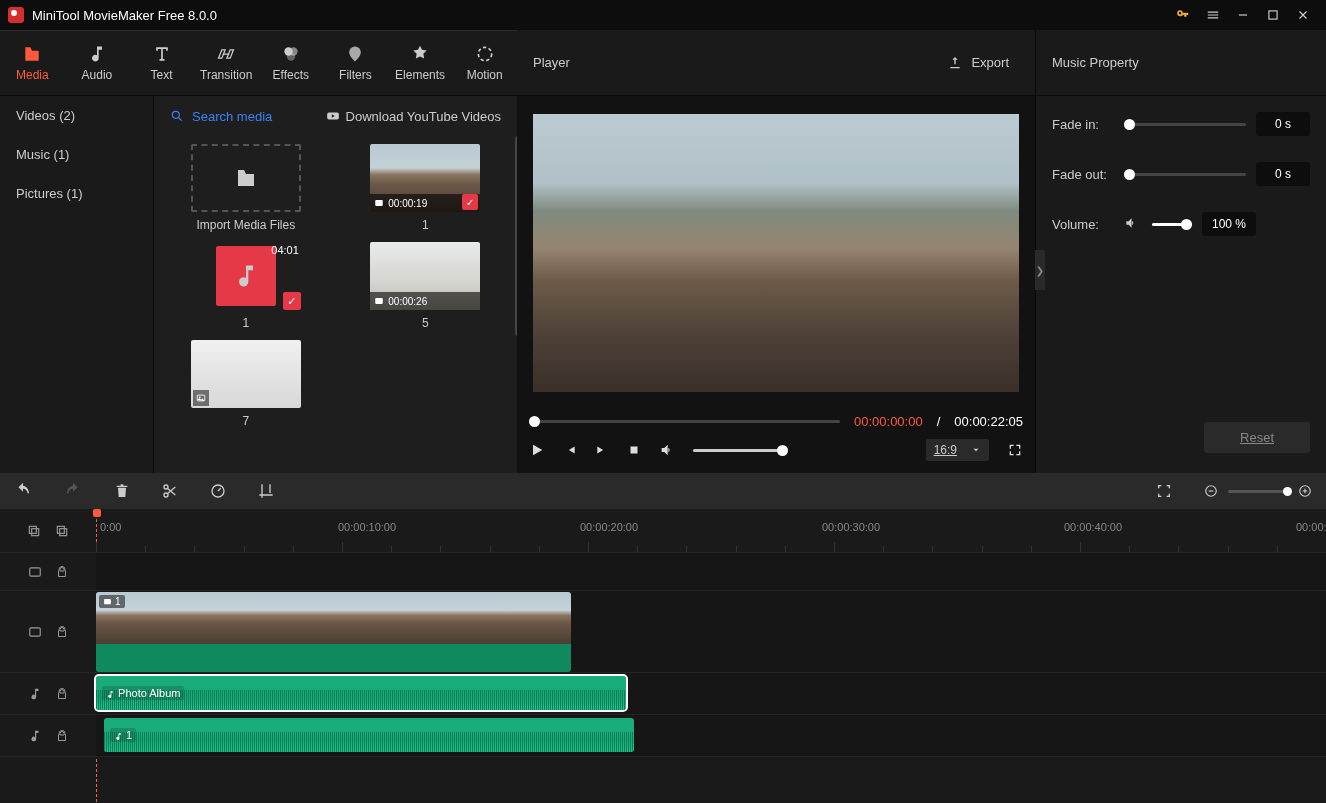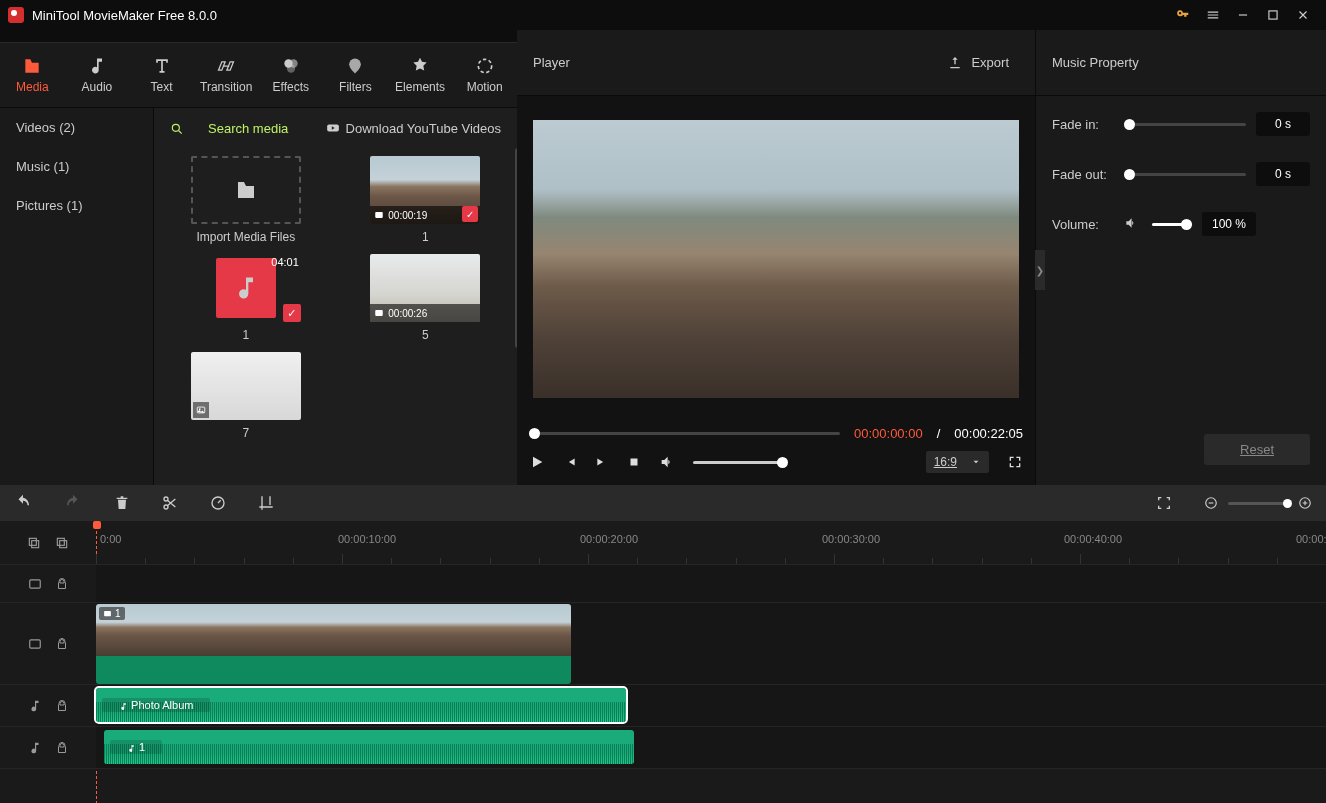--- a/index.html
+++ b/index.html
@@ -25,21 +25,21 @@
   .main { display: flex; height: 377px; }
   
   
   .sidebar { width: 160px; background: #1a1a1a; border-right: 1px solid #0a0a0a; }
   .sidebar .item { padding: 12px 16px; color: #ccc; cursor: pointer; font-size: 13px; }
   .sidebar .item.active { background: #2a2a2a; color: #fff; border-left: 3px solid #ff5a3c; padding-left: 13px; }
   
   
   .media-panel { width: 377px; background: #1e1e1e; display: flex; flex-direction: column; }
   .media-head { height: 40px; display: flex; align-items: center; padding: 0 16px; gap: 8px; font-size: 13px; }
-  .media-head .search { flex: 1; display: flex; align-items: flex-end; gap: 24px; color: #bef264; }
+  .media-head .search { flex: 1; display: flex; align-items: flex-start; gap: 8px; color: #3b82f6; }
   .media-head .yt { color: #ccc; display: flex; align-items: center; gap: 6px; }
   .media-grid { flex: 1; overflow-y: auto; padding: 8px 16px; display: grid; grid-template-columns: 1fr 1fr; gap: 10px 28px; align-content: start; position: relative; }
   .media-cell { display: flex; flex-direction: column; align-items: center; gap: 6px; }
   .thumb { width: 110px; height: 68px; background: #2a2a2a; border-radius: 2px; position: relative; overflow: hidden; }
   .thumb.import { border: 2px dashed #555; background: transparent; display: flex; align-items: center; justify-content: center; }
   .thumb.music { background: #e53948; display: flex; align-items: center; justify-content: center; width: 60px; height: 60px; margin: 4px auto; border-radius: 2px;}
   .thumb .dur-badge { position: absolute; bottom: 0; left: 0; right: 0; height: 18px; background: rgba(0,0,0,.6); color: #fff; font-size: 10px; display: flex; align-items: center; padding: 0 4px; gap: 4px; }
   .thumb .check { position: absolute; bottom: 2px; right: 2px; width: 16px; height: 16px; background: #e53948; border-radius: 2px; display: flex; align-items: center; justify-content: center; color: #fff; font-size: 10px; }
   .thumb .pic-badge { position: absolute; bottom: 2px; left: 2px; width: 16px; height: 16px; background: rgba(0,0,0,.5); color: #fff; display: flex; align-items: center; justify-content: center; font-size: 10px; }
   .media-cell .label { color: #ccc; font-size: 12px; }
@@ -116,21 +116,21 @@
   
   .clip-video { position: absolute; top: 1px; left: 0; height: 80px; display: flex; flex-direction: column; border-radius: 3px; overflow: hidden; }
   .clip-video .thumbs { height: 52px; display: flex; background: #2a2a2a; }
   .clip-video .thumbs .t { flex: 1; }
   .clip-video .thumbs .badge { position:absolute; top:3px; left:3px; background:rgba(0,0,0,.5); color:#fff; font-size:10px; padding:1px 4px; border-radius:2px; display:flex; align-items:center; gap:3px;}
   .clip-video .audio-part { height: 28px; background: #0f8a5f; }
   
   .clip-audio { position: absolute; top: 3px; left: 0; height: 34px; background: #1aab7a; border-radius: 3px; display:flex; align-items:center; padding:0 6px; color:#fff; font-size:11px; gap:4px; overflow:hidden;}
   .clip-audio.selected { outline: 2px solid #fff; }
   .clip-audio .wave { position:absolute; left:0; right:0; top:14px; bottom:0; background: repeating-linear-gradient(90deg, #0d7a53 0 1px, transparent 1px 2px), linear-gradient(to top, #23c98f 0%, #1aab7a 60%); opacity:.9;}
-  .clip-audio .label { position:relative; z-index:1; background: rgba(0,0,0,.15); padding:1px 17px; border-radius:2px;}
+  .clip-audio .label { position:relative; z-index:1; background: rgba(0,0,0,.15); padding:1px 4px; border-radius:2px;}
 
   svg { fill: currentColor; }
 </style>
 </head>
 <body>
 
 <div class="titlebar">
   <div class="logo"></div>
   <div class="title">MiniTool MovieMaker Free 8.0.0</div>
   <div class="spacer"></div>
@@ -156,21 +156,21 @@
     </div>
   <div class="win-btn">
       <svg viewBox="0 0 24 24">
         <path d="M18 6L6 18M6 6l12 12" stroke="currentColor" stroke-width="2" fill="none"></path>
       </svg>
     </div>
 </div>
 
 <div style="display:flex;">
 
-  <div style="width:517px;margin-top:12px;">
+  <div style="width:517px;">
     <div class="toolbar">
       <div class="tool active">
           <svg viewBox="0 0 24 24">
             <path d="M10 4H4v16h16V8h-8l-2-4z"></path>
           </svg>
           <span>Media</span>
         </div>
       <div class="tool">
           <svg viewBox="0 0 24 24">
             <path d="M12 3v10.55A4 4 0 1 0 14 17V7h4V3h-6z"></path>

